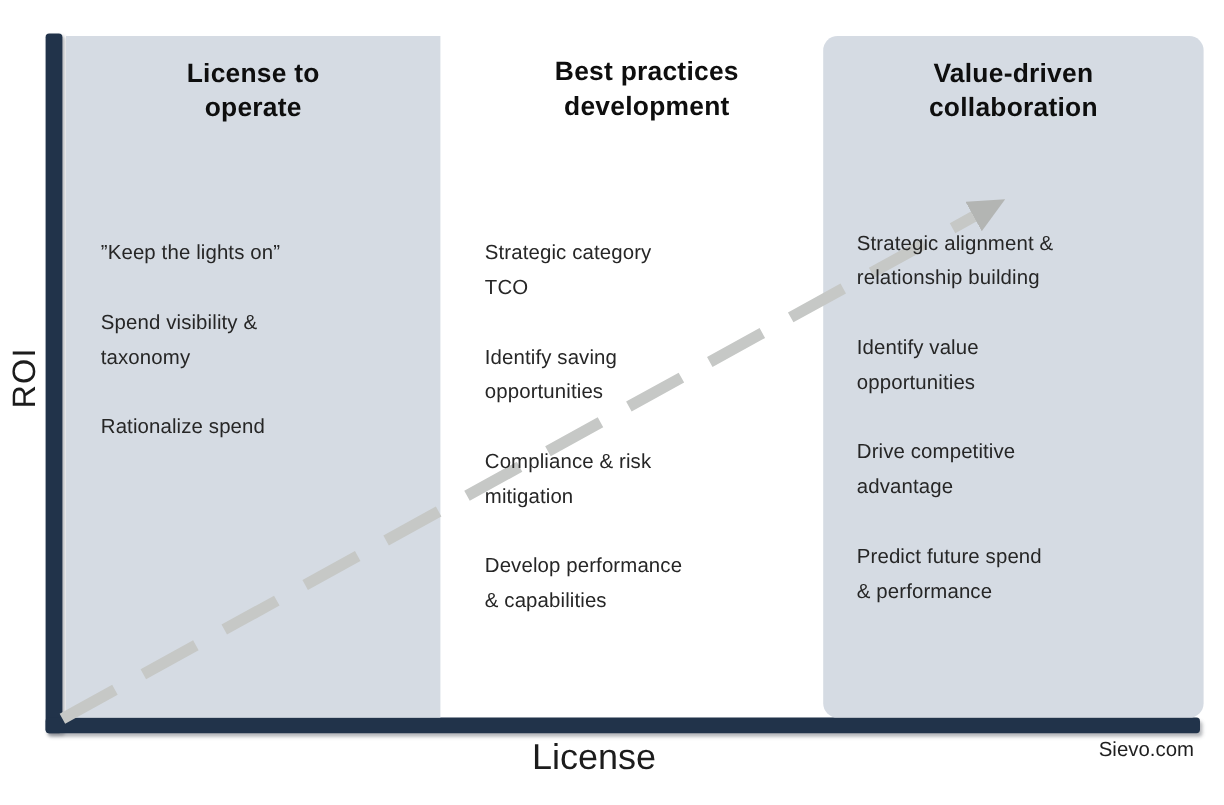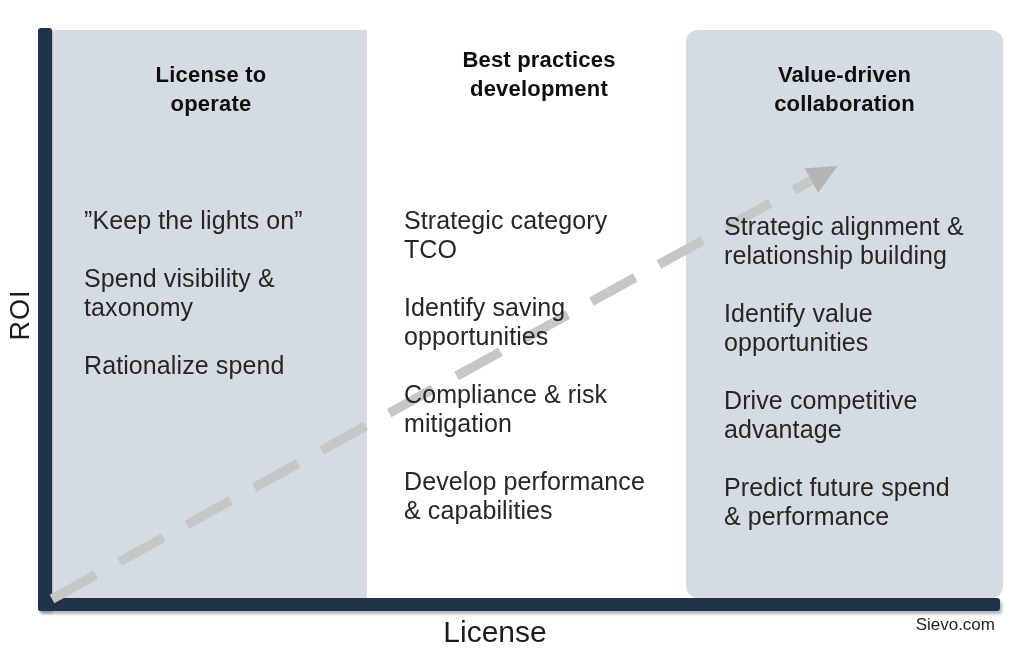--- a/index.html
+++ b/index.html
@@ -69,46 +69,46 @@
     top: 30px;
     height: 568px;
   }
   .col-1 { left: 55px;  width: 312px; background: #d5dbe3; }
   .col-2 { left: 367px; width: 344px; background: transparent; }
   .col-3 { left: 686px; width: 317px; background: #d5dbe3; border-radius: 12px; }
 
   .col-title {
     position: relative;
     z-index: 2;
-    margin-top: 30px;
+    margin-top: 16px;
     text-align: center;
     font-weight: 700;
     font-size: 22px;
     line-height: 29px;
     color: #0e0e0e;
     white-space: pre-line;
     letter-spacing: 0.2px;
   }
   .col-2 .col-title { margin-top: 15px; }
 
   .col-items {
     position: absolute;
     z-index: 2;
     left: 0; right: 0;
     top: 166px;
     padding-left: 29px;
     padding-right: 10px;
   }
   .col-2 .col-items { padding-left: 37px; }
-  .col-3 .col-items { top: 172px; padding-left: 38px; }
+  .col-3 .col-items { top: 158px; padding-left: 28px; }
 
   .col-items p {
-    font-size: 25px;
+    font-size: 17px;
     line-height: 29px;
-    margin: 10px 0 29px 0;
+    margin: 0 0 29px 0;
     color: #262626;
     white-space: pre-line;
     letter-spacing: 0.1px;
   }
 
   
   .arrow-layer {
     position: absolute;
     left: 0; top: 0;
     width: 1020px; height: 671px;

